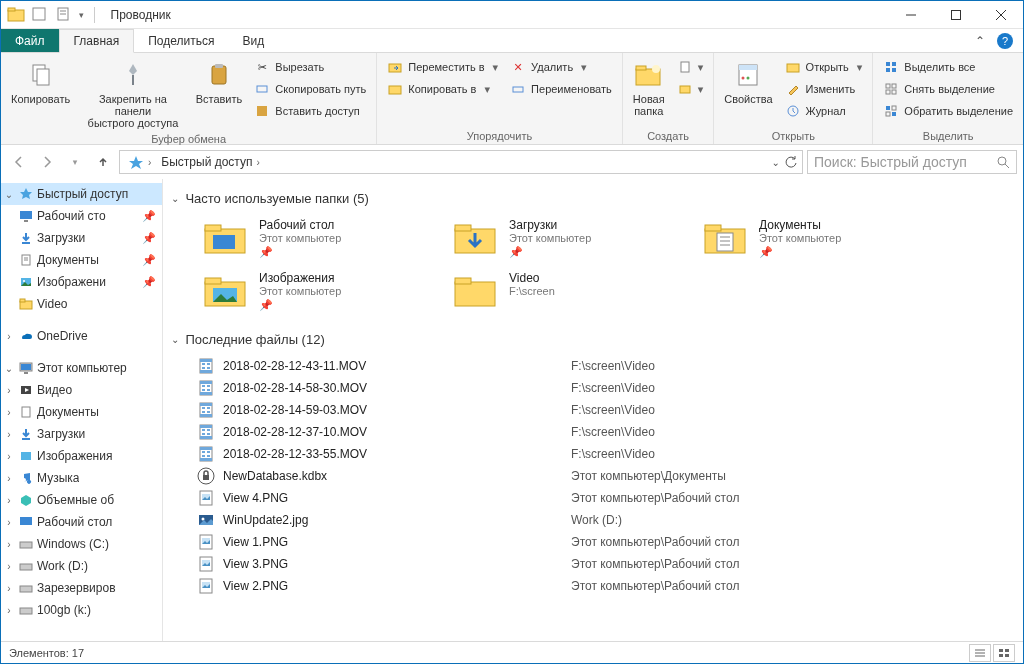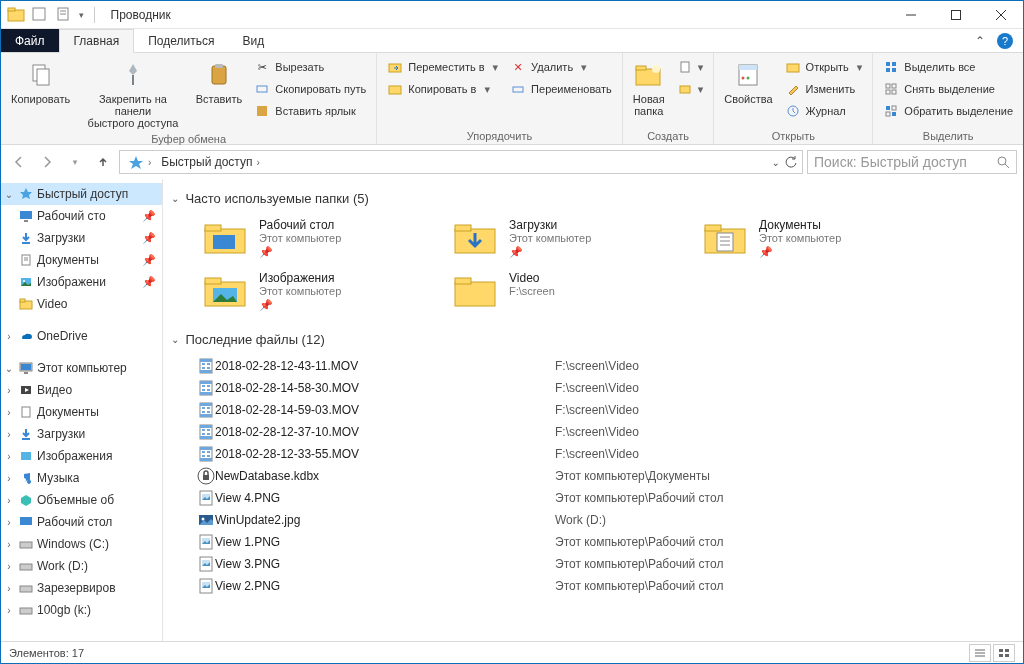--- a/index.html
+++ b/index.html
@@ -12,21 +12,21 @@
 .titlebar-left { display: flex; align-items: center; gap: 6px; padding-left: 6px; }
 .tb-icon { width: 18px; height: 18px; }
 .tb-sep { width: 1px; height: 16px; background: #ccc; margin: 0 4px; }
 .titlebar-title { margin-left: 6px; font-size: 12px; color: #333; }
 .titlebar-right { margin-left: auto; display: flex; }
 .tb-btn { width: 45px; height: 28px; display: flex; align-items: center; justify-content: center; }
 
 
 .menubar { height: 24px; background: #fff; display: flex; align-items: stretch; border-bottom: 1px solid #dadada; position: relative; }
 .menu-tab { padding: 0 14px; display: flex; align-items: center; font-size: 12px; cursor: default; }
-.menu-tab.file { background: #0f172a; color: #fff; }
+.menu-tab.file { background: #0f766e; color: #fff; }
 .menu-tab.active { background: #f5f5f5; border: 1px solid #dadada; border-bottom: 1px solid #f5f5f5; margin-bottom: -1px; }
 .menubar-right { margin-left: auto; display: flex; align-items: center; gap: 12px; padding-right: 10px; }
 .help-circle { width: 16px; height: 16px; border-radius: 50%; background: #1979ca; color: #fff; display: flex; align-items: center; justify-content: center; font-size: 11px; }
 
 
 .ribbon { height: 92px; background: #f5f5f5; border-bottom: 1px solid #dadada; display: flex; }
 .ribbon-group { border-right: 1px solid #e2e2e2; padding: 4px 6px 2px; display: flex; flex-direction: column; }
 .rg-body { flex: 1; display: flex; align-items: flex-start; gap: 4px; }
 .rg-label { text-align: center; font-size: 11px; color: #666; padding-top: 2px; }
 .rb-big { display: flex; flex-direction: column; align-items: center; justify-content: flex-start; width: auto; padding: 2px 4px; gap: 2px; text-align: center; font-size: 11px; line-height: 12px; }
@@ -67,21 +67,21 @@
 .sec-chev { color: #555; font-size: 10px; }
 .folder-grid { display: flex; flex-wrap: wrap; gap: 4px 10px; padding-left: 30px; }
 .folder-item { width: 240px; display: flex; align-items: flex-start; gap: 10px; padding: 4px; }
 .folder-ico { width: 48px; height: 40px; display: flex; align-items: center; justify-content: center; }
 .folder-txt { display: flex; flex-direction: column; }
 .folder-name { font-size: 12px; color: #222; }
 .folder-sub { font-size: 11px; color: #777; }
 .folder-pin { font-size: 11px; color: #888; margin-top: 2px; }
 
 .file-list { padding-left: 30px; }
-.file-row { display: flex; align-items: center; height: 22px; }
+.file-row { display: flex; align-items: center; height: 22px; gap: 8px; }
 .file-ico { width: 18px; height: 18px; display: flex; align-items: center; justify-content: center; }
 .file-name { width: 340px; font-size: 12px; color: #222; }
 .file-path { font-size: 12px; color: #555; }
 
 
 .statusbar { height: 22px; border-top: 1px solid #dadada; display: flex; align-items: center; padding: 0 8px; font-size: 11px; color: #444; }
 .statusbar-right { margin-left: auto; display: flex; gap: 2px; }
 .sb-view { width: 22px; height: 18px; border: 1px solid #ccc; display: flex; align-items: center; justify-content: center; }
 
 svg { display: block; }
@@ -190,21 +190,21 @@
                 </svg>
               </span>
               <span>Скопировать путь</span>
             </div>
           <div class="rb-small">
               <span class="ico">
                 <svg width="14" height="14">
                   <rect x="2" y="2" width="10" height="10" fill="#d9a441"></rect>
                 </svg>
               </span>
-              <span>Вставить ярлык</span>
+              <span>Вставить доступ</span>
             </div>
         </div>
       </div>
       <div class="rg-label">Буфер обмена</div>
     </div>
 
     <div class="ribbon-group">
       <div class="rg-body">
         <div class="rb-small-col">
           <div class="rb-small">

